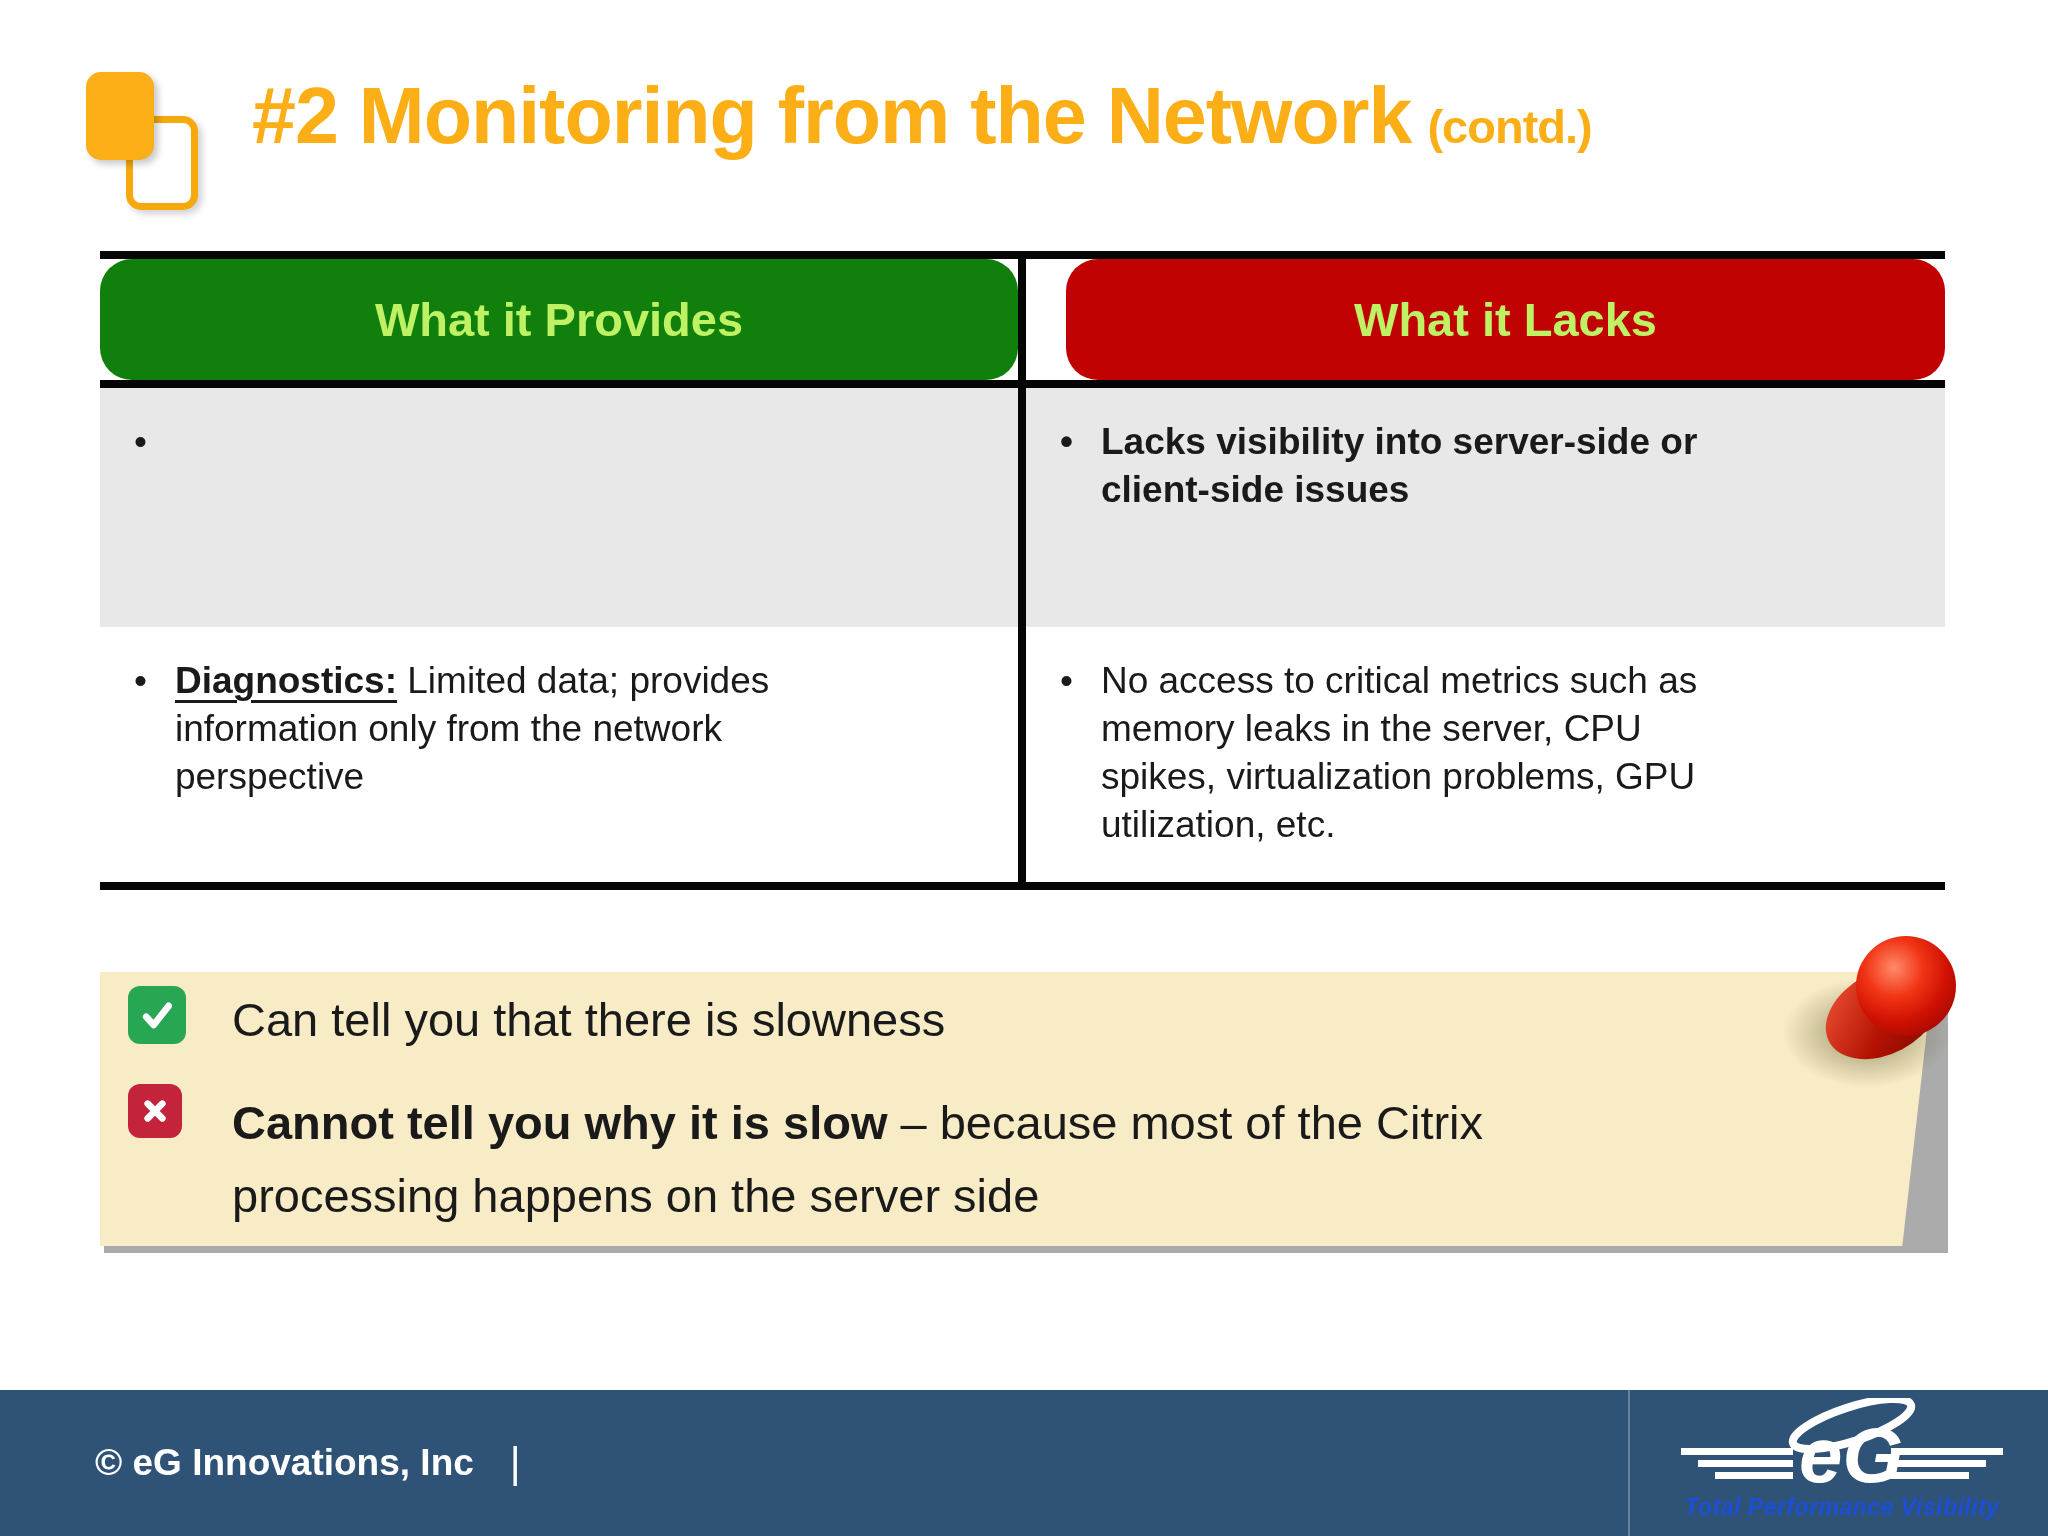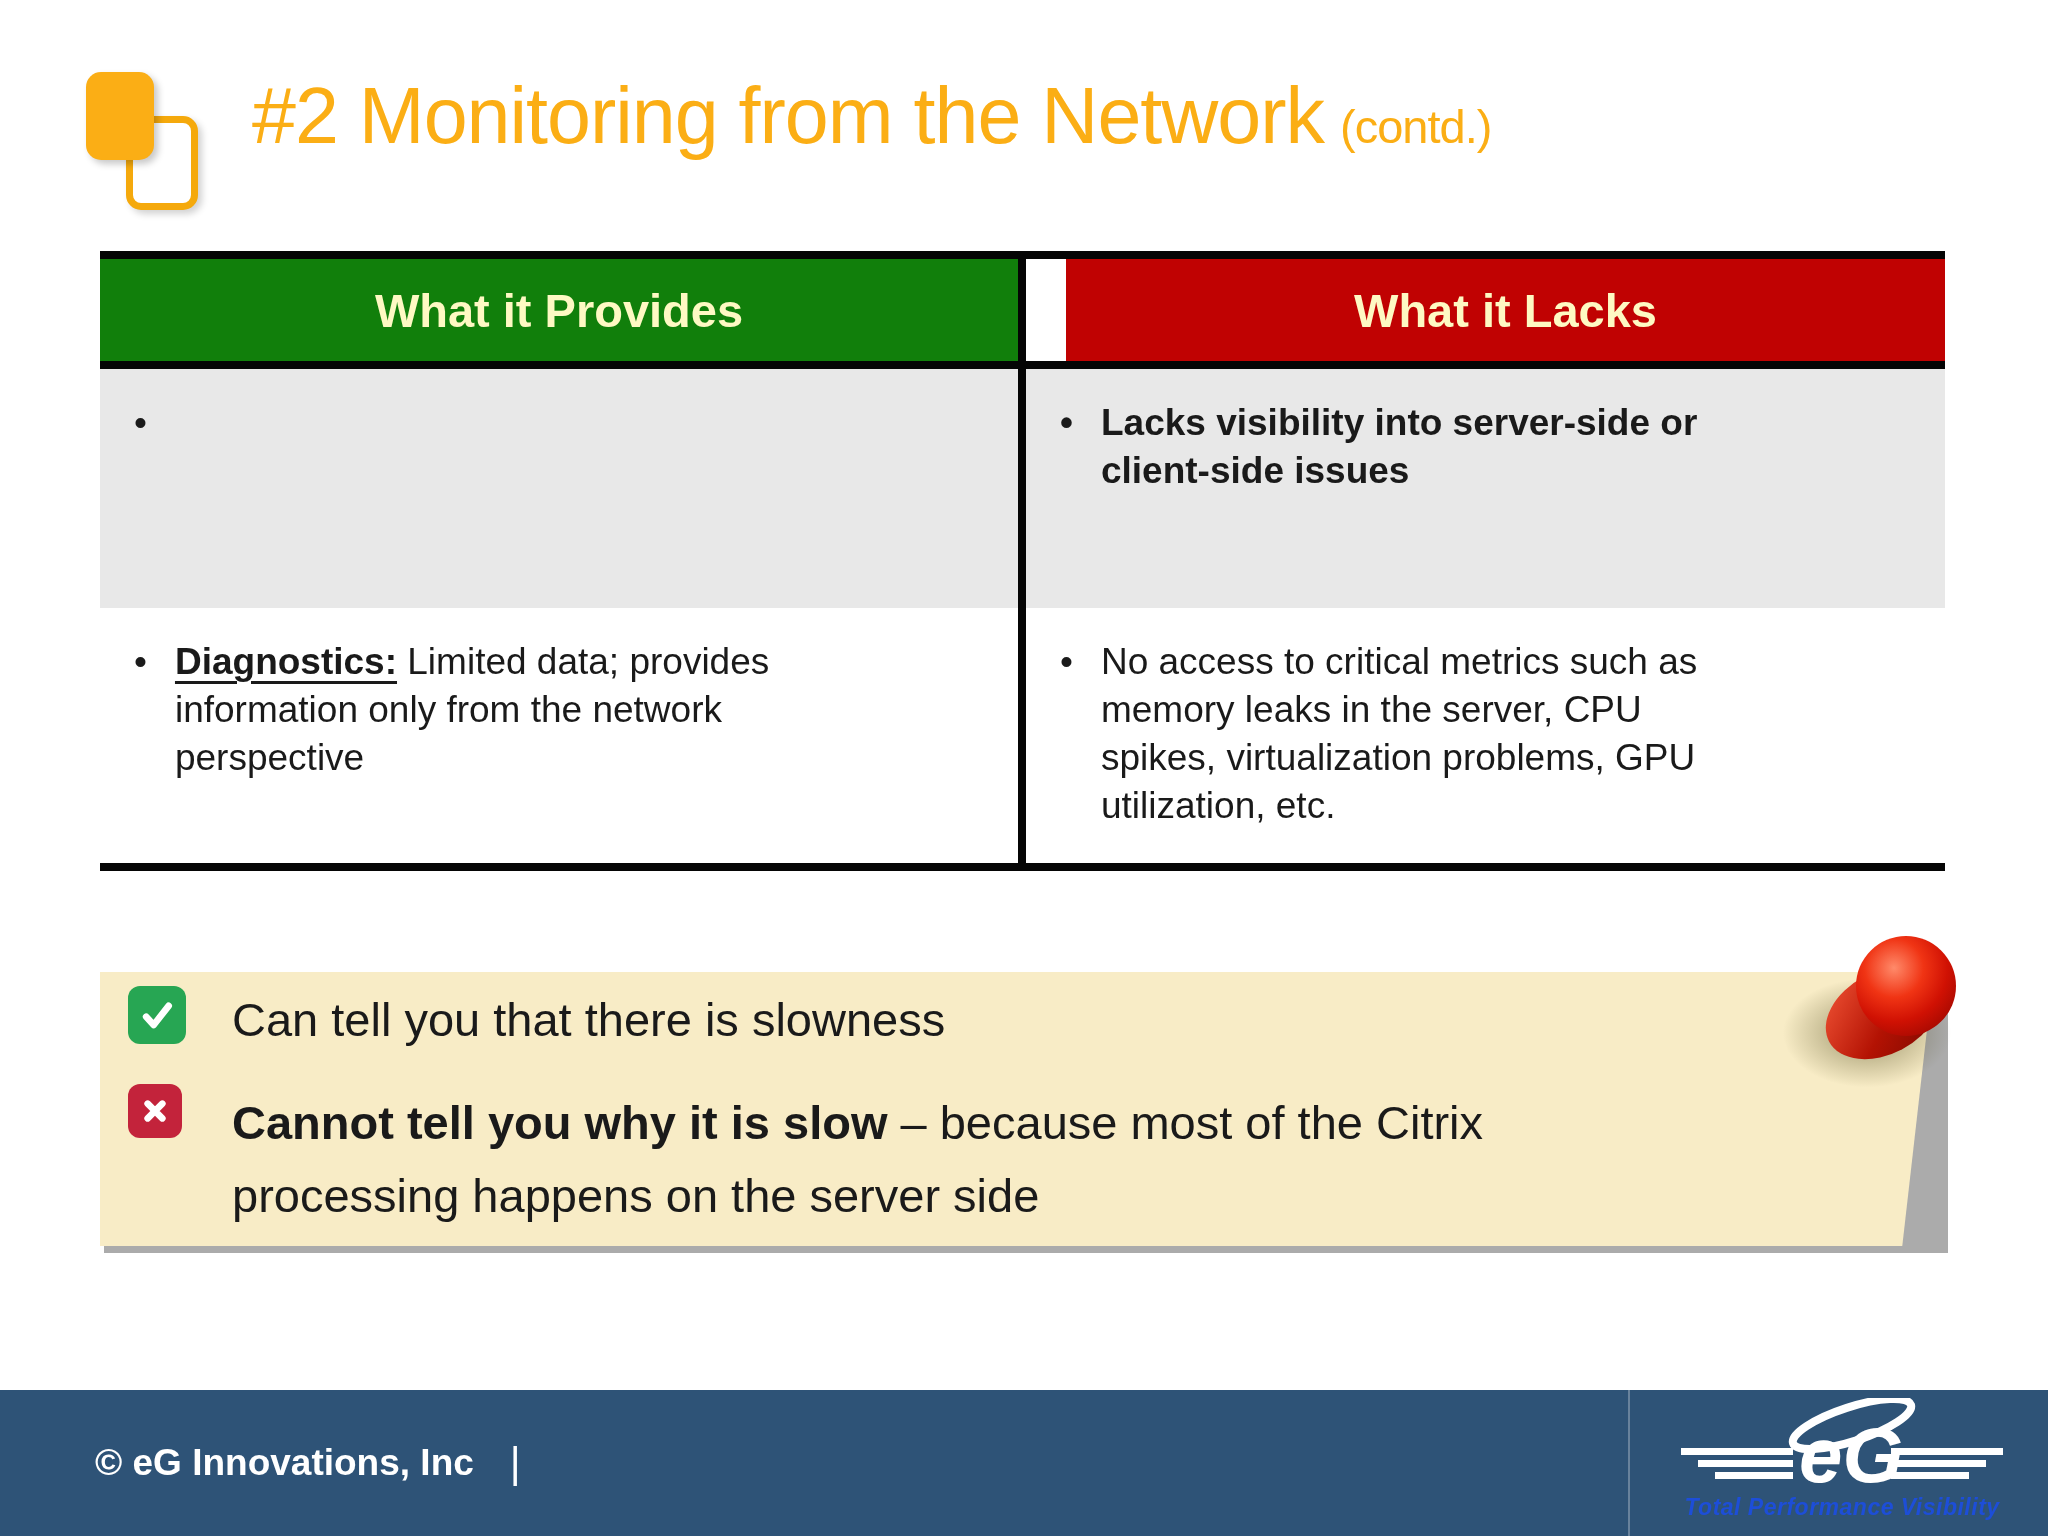--- a/index.html
+++ b/index.html
@@ -5,31 +5,31 @@
   html,body{margin:0;padding:0;background:#ffffff;}
   .slide{position:relative;width:2048px;height:1536px;background:#ffffff;overflow:hidden;
          font-family:"Liberation Sans",sans-serif;color:#1a1a1a;}
 
   
   .title-icon-outline{position:absolute;left:126px;top:116px;width:58px;height:80px;
       border:7px solid #F5A90C;border-radius:15px;background:#ffffff;
       box-shadow:4px 4px 7px rgba(0,0,0,0.18);z-index:1;}
   .title-icon-fill{position:absolute;left:86px;top:72px;width:68px;height:88px;
       background:#FBAE15;border-radius:15px;box-shadow:4px 4px 7px rgba(0,0,0,0.22);z-index:2;}
-  .slide-title{position:absolute;left:252px;top:70px;font-size:79px;font-weight:normal;
+  .slide-title{position:absolute;left:252px;top:70px;font-size:79px;font-weight:bold;
       color:#FBAE15;letter-spacing:-1px;white-space:nowrap;}
   .slide-title .contd{font-size:47px;margin-left:16px;}
 
   
   .tbl{position:absolute;left:100px;top:251px;width:1845px;}
   .bar{height:8px;background:#050505;}
   .trow{display:grid;grid-template-columns:918px 8px 919px;}
   .tdiv{background:#050505;}
-  .th{height:102px;display:flex;align-items:center;justify-content:center;
-      color:#fef9c3;font-size:47px;font-weight:bold;}
+  .th{height:121px;display:flex;align-items:center;justify-content:center;
+      color:#bef264;font-size:47px;font-weight:bold;border-radius:32px;}
   .th.green{background:#117F0B;}
   .th.red{background:#C00202;margin-left:40px;}
   .td{box-sizing:border-box;padding:30px 20px 20px 34px;display:flex;gap:28px;
       font-size:37px;line-height:48px;}
   .body1 .td{background:#E8E8E8;height:239px;}
   .body2 .td{background:#ffffff;height:255px;}
   .bullet{flex:0 0 auto;}
   .celltext{white-space:pre-line;}
   .lead{font-weight:bold;text-decoration:underline;text-decoration-thickness:3px;
         text-underline-offset:7px;}

